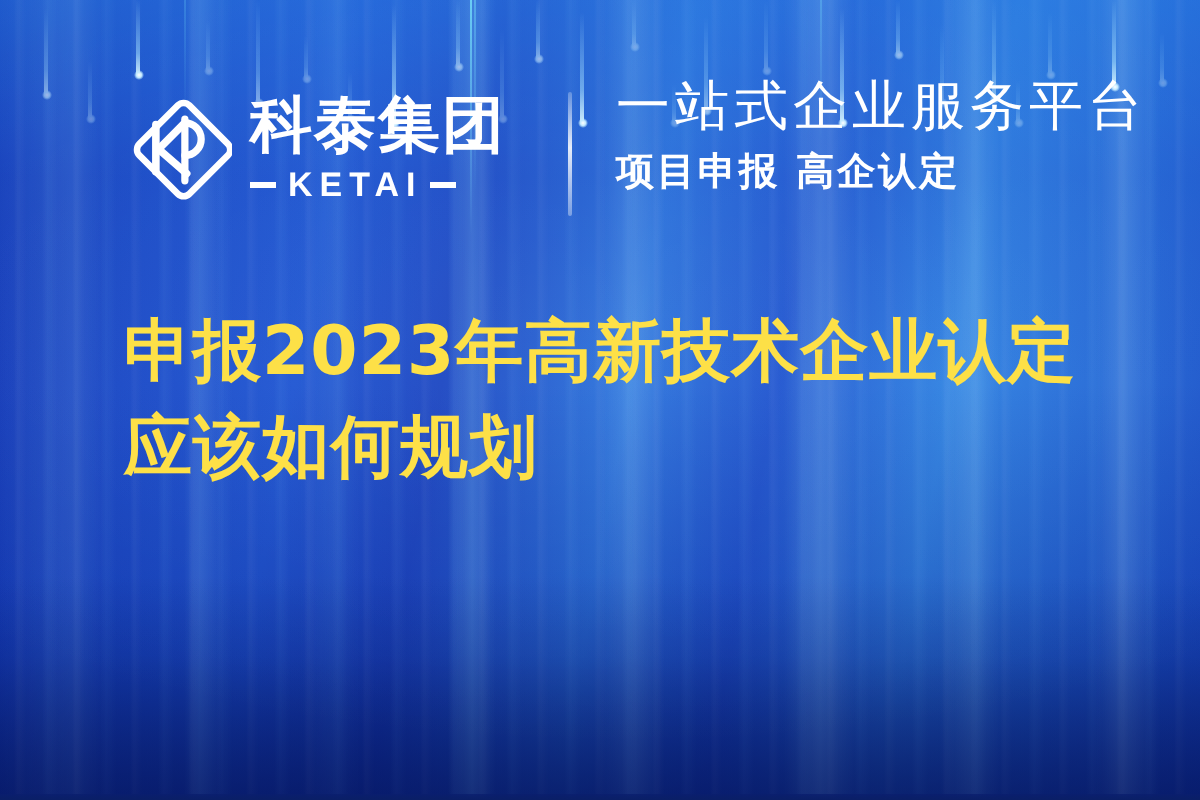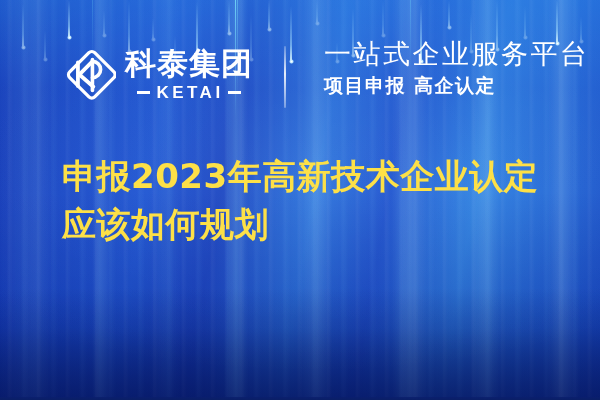--- a/index.html
+++ b/index.html
@@ -167,21 +167,20 @@
     letter-spacing: 1px;
     line-height: 1.05;
     font-family: "DejaVu Sans", "Liberation Sans", sans-serif;
   }
 
   .logo-en-row {
     display: flex;
     align-items: center;
     margin-top: 3px;
     width: 100%;
-    justify-content: center;
   }
   .logo-dash {
     height: 3px;
     width: 13px;
     background: #ffffff;
     flex: none;
   }
   .logo-en {
     font-size: 17px;
     font-weight: bold;
@@ -197,21 +196,21 @@
     top: 12px;
     width: 2px;
     height: 62px;
     background: linear-gradient(180deg, rgba(255,255,255,0.25), rgba(255,255,255,0.88) 45%, rgba(255,255,255,0.35));
     border-radius: 1px;
   }
 
   .tagline {
     margin-left: 24px;
     position: absolute;
-    left: 300px;
+    left: 284px;
     top: 4px;
   }
   .tagline-main {
     font-size: 27px;
     color: #ffffff;
     letter-spacing: 2.5px;
     line-height: 1.18;
     font-family: "DejaVu Sans", "Liberation Sans", sans-serif;
   }
   .tagline-sub {

